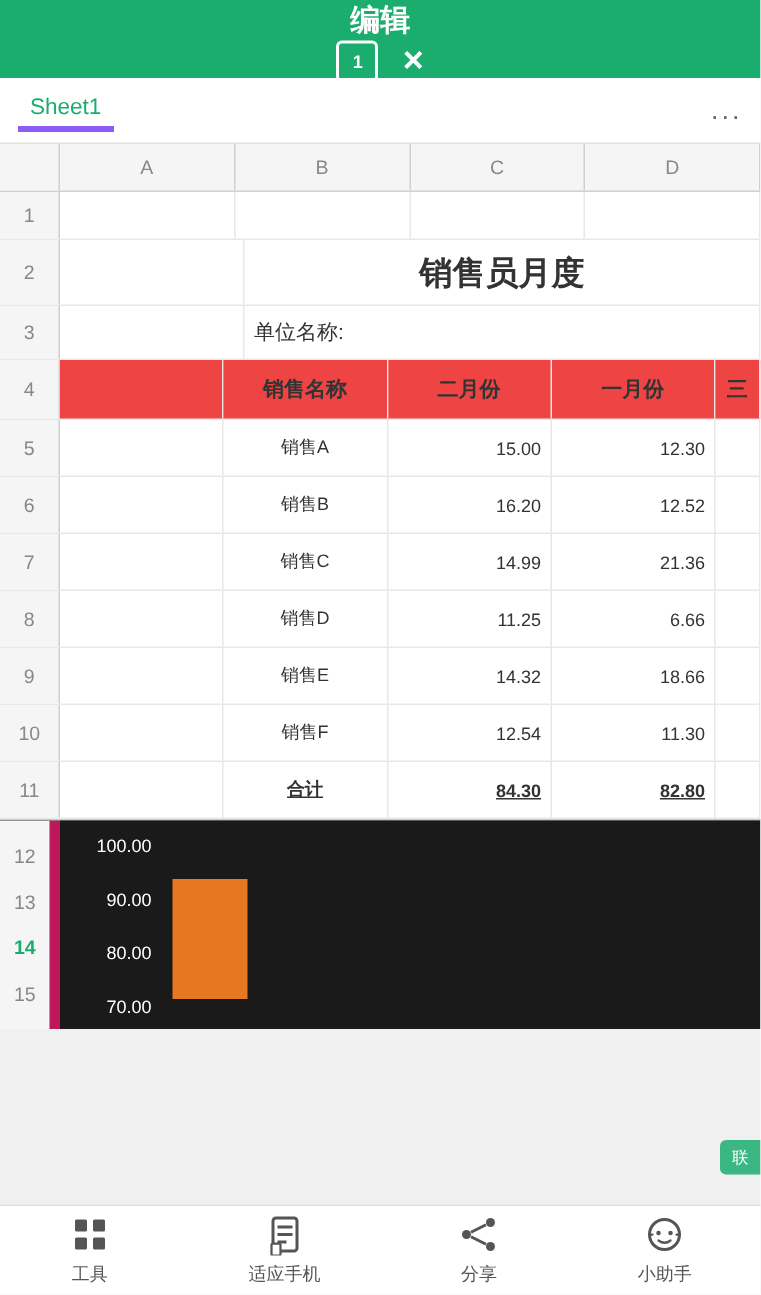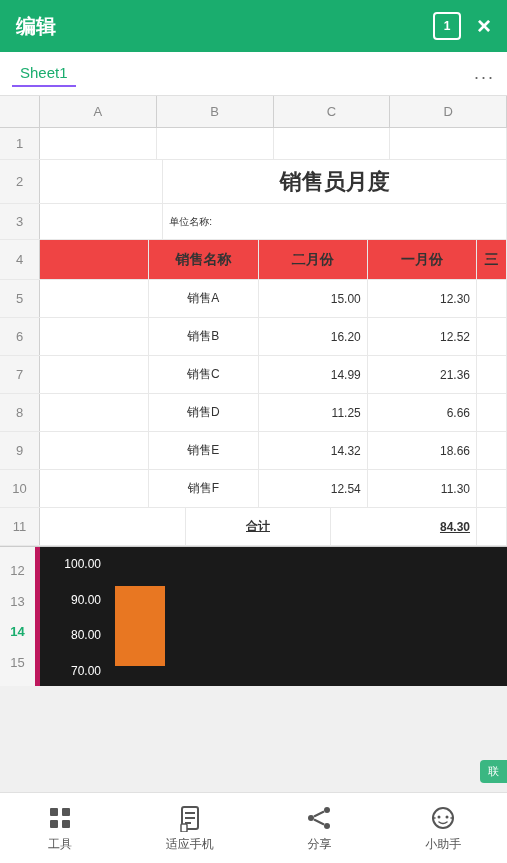--- a/index.html
+++ b/index.html
@@ -13,20 +13,21 @@
     }
 
     
     .title-bar {
       background: #1aad6e;
       height: 52px;
       display: flex;
       align-items: center;
       padding: 0 16px;
       justify-content: space-between;
+      flex-direction: column;
     }
     .title-text {
       color: white;
       font-size: 20px;
       font-weight: bold;
     }
     .title-icons {
       display: flex;
       align-items: center;
       gap: 16px;
@@ -56,21 +57,21 @@
       height: 44px;
       display: flex;
       align-items: center;
       padding: 0 12px;
       border-bottom: 1px solid #e0e0e0;
       justify-content: space-between;
     }
     .tab-item {
       font-size: 15px;
       color: #1aad6e;
-      border-bottom: 2px solid #8b5cf6;
+      border-bottom: 4px solid #8b5cf6;
       padding-bottom: 4px;
       padding: 4px 8px;
     }
     .tab-dots {
       font-size: 18px;
       color: #666;
       letter-spacing: 2px;
     }
 
     
@@ -153,21 +154,21 @@
       flex: 3;
       justify-content: center;
       font-size: 22px;
       font-weight: bold;
       color: #333;
       font-family: Liberation Serif, serif;
     }
     .sheet-cell.unit-label {
       flex: 3;
       justify-content: flex-start;
-      font-size: 10px;
+      font-size: 14px;
       color: #333;
     }
     .sheet-cell.partial-visible {
       max-width: 30px;
       min-width: 30px;
       overflow: hidden;
       font-size: 14px;
       font-weight: bold;
     }
 
@@ -210,21 +211,21 @@
       background: #e87722;
       margin-right: 10px;
     }
 
     
     .bottom-nav {
       position: absolute;
       bottom: 0;
       left: 0;
       right: 0;
-      height: 71px;
+      height: 60px;
       background: white;
       border-top: 1px solid #e0e0e0;
       display: flex;
       align-items: center;
       justify-content: space-around;
     }
     .nav-item {
       display: flex;
       flex-direction: column;
       align-items: center;
@@ -372,26 +373,27 @@
       <div class="sheet-cell text-right">12.54</div>
       <div class="sheet-cell text-right">11.30</div>
       <div class="sheet-cell partial-visible"></div>
     </div>
 
     <div class="sheet-row">
       <div class="row-num-cell">11</div>
       <div class="sheet-cell"></div>
       <div class="sheet-cell bold">合计</div>
       <div class="sheet-cell text-right bold">84.30</div>
+      <div class="sheet-cell text-right bold">82.80</div>
       <div class="sheet-cell partial-visible"></div>
     </div>
 
     <div class="chart-area">
 
-      <div style="position:absolute; left:0; top:0; bottom:0; width:40px; background:#f5f5f5; border-right:5px solid #be185d; display:flex; flex-direction:column; justify-content:space-evenly; align-items:center; z-index:2;">
+      <div style="position:absolute; left:0; top:0; bottom:0; width:40px; background:#f5f5f5; border-right:7px solid #be185d; display:flex; flex-direction:column; justify-content:space-evenly; align-items:center; z-index:2;">
         <span style="font-size:13px; color:#888;">12</span>
         <span style="font-size:13px; color:#888;">13</span>
         <span style="font-size:13px; color:#1aad6e; font-weight:bold;">14</span>
         <span style="font-size:13px; color:#888;">15</span>
       </div>
 
       <div style="position:absolute; left:40px; top:0; right:0; bottom:0; background:#1a1a1a;">
         <div class="chart-y-labels">
           <span class="chart-y-label">100.00</span>
           <span class="chart-y-label">90.00</span>

